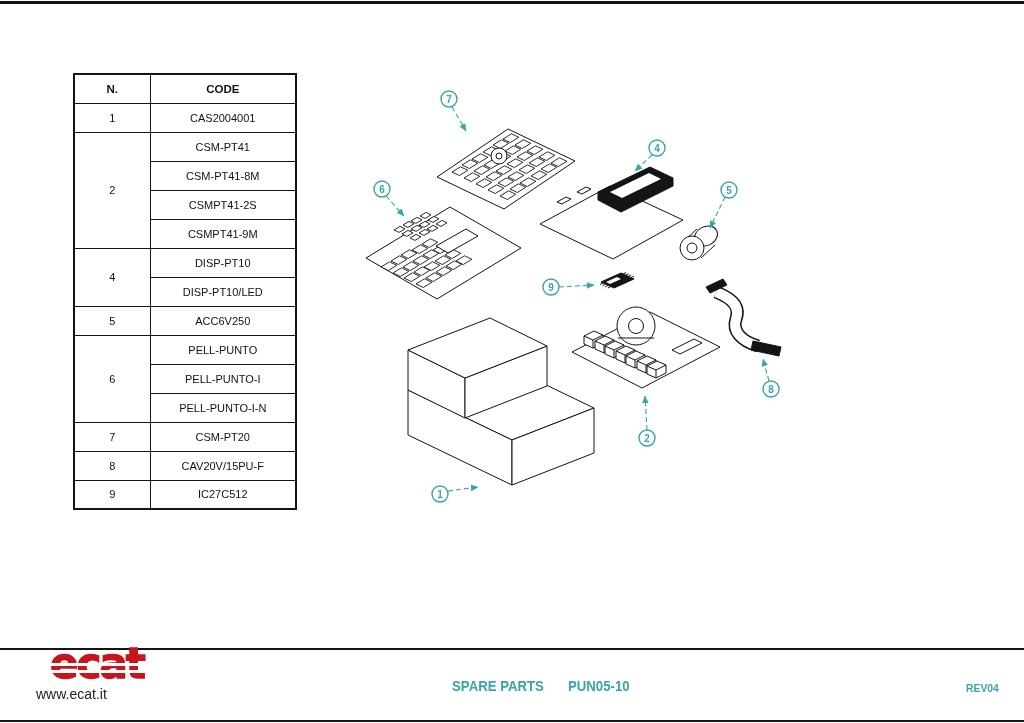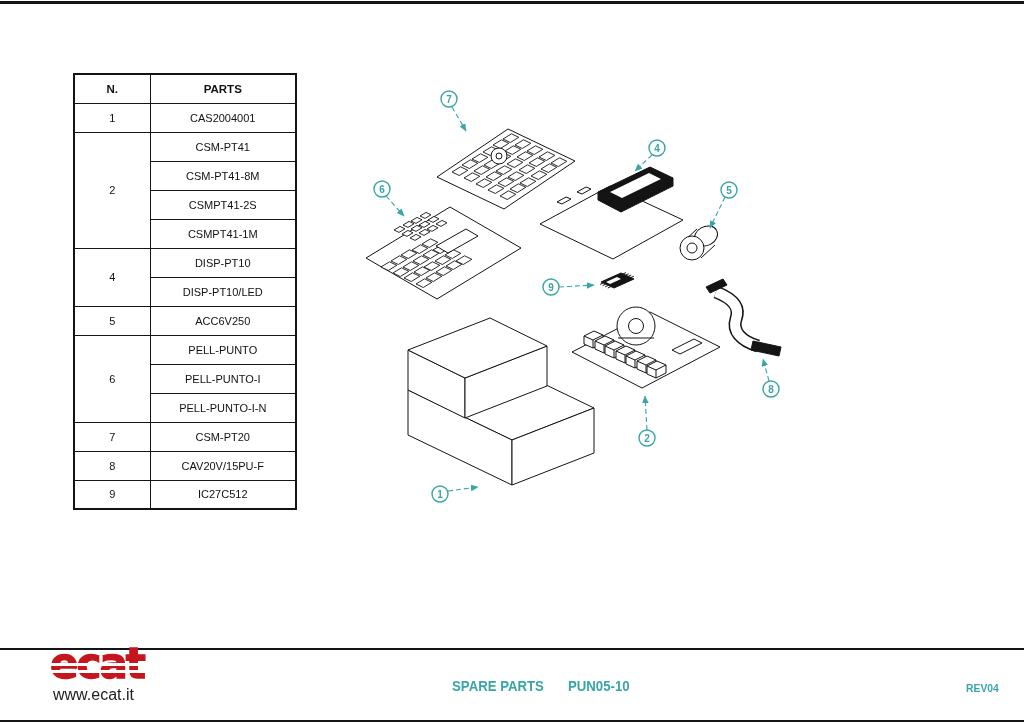--- a/index.html
+++ b/index.html
@@ -33,21 +33,21 @@
   .ribbon-inner { fill:none; stroke:#fff; stroke-width:10; }
   .leader { fill:none; stroke:var(--accent); stroke-width:1.1; stroke-dasharray:5 3; }
   .arrowhead { fill:var(--accent); }
   .balloon { fill:#fff; stroke:var(--accent); stroke-width:1.4; }
   .balloon-num { fill:var(--accent); font:bold 10px "Liberation Sans",sans-serif; text-anchor:middle; }
 
   
   .logo-svg { position:absolute; left:50px; top:644px; }
   .logo-text { fill:var(--brand); stroke:var(--brand); stroke-width:1.4; font-family:"DejaVu Sans",sans-serif;
                font-size:42px; font-weight:bold; letter-spacing:-2px; }
-  .logo-url { position:absolute; left:53px; top:686px; font-size:16px; color:#222; }
+  .logo-url { position:absolute; left:36px; top:686px; font-size:14px; color:#222; }
   .doc-title, .doc-model { position:absolute; top:677px; font-size:15px; font-weight:bold; color:var(--accent);
                transform:scaleX(.88); transform-origin:left; }
   .doc-title { left:452px; }
   .doc-model { left:568px; }
   .doc-rev   { position:absolute; left:966px; top:682px; font-size:11.5px; font-weight:bold; color:var(--accent);
                transform:scaleX(.9); transform-origin:left; }
 </style>
 </head>
 <body>
 
@@ -57,40 +57,40 @@
   <div class="rule-bottom"></div>
 
   <table class="parts-table">
     <colgroup>
         <col class="col-n">
         <col class="col-code">
       </colgroup>
     <thead>
       <tr>
         <th>N.</th>
-        <th>PARTS</th>
+        <th>CODE</th>
       </tr>
     </thead>
     <tbody>
       <tr>
         <td>1</td>
         <td>CAS2004001</td>
       </tr>
       <tr>
         <td rowspan="4">2</td>
         <td>CSM-PT41</td>
       </tr>
       <tr>
           <td>CSM-PT41-8M</td>
         </tr>
       <tr>
           <td>CSMPT41-2S</td>
         </tr>
       <tr>
-          <td>CSMPT41-1M</td>
+          <td>CSMPT41-9M</td>
         </tr>
       <tr>
         <td rowspan="2">4</td>
         <td>DISP-PT10</td>
       </tr>
       <tr>
           <td>DISP-PT10/LED</td>
         </tr>
       <tr>
         <td>5</td>

